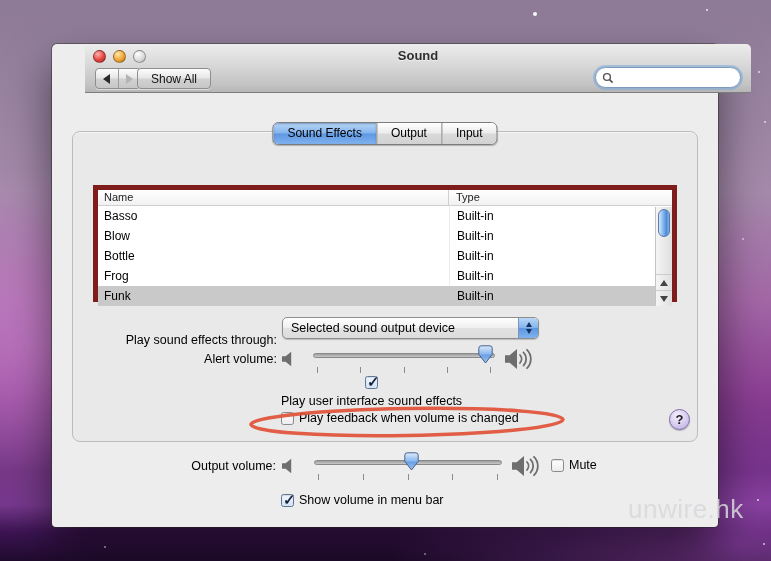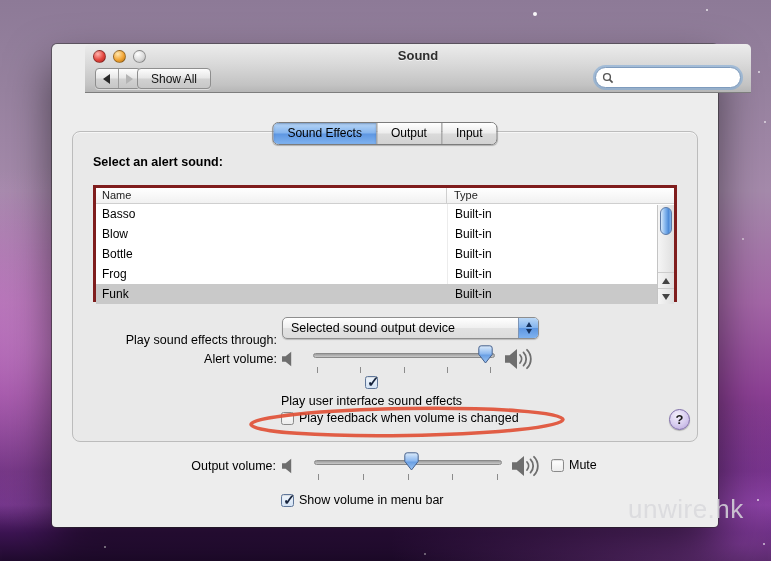--- a/index.html
+++ b/index.html
@@ -75,21 +75,21 @@
     box-shadow:inset 0 1px 2px rgba(0,40,100,.35); }
 
   
   .groupbox { position:absolute; left:20px; top:87px; width:626px; height:311px;
     background:#e9e9e9; border:1px solid #bcbcbc; border-radius:8px;
     box-shadow:inset 0 1px 0 rgba(255,255,255,.6); }
   .gb-heading { position:absolute; left:20px; top:23px; font-size:12.5px; font-weight:bold; color:#000; }
 
   
   .table { position:absolute; left:20px; top:53px; width:584px; height:117px;
-    background:#fff; border:3px solid #7f1d1d; }
+    background:#fff; border:5px solid #7f1d1d; }
   .thead { position:relative; height:16px; border-bottom:1px solid #cfcfcf;
     background:linear-gradient(180deg,#ffffff,#f1f1f1); display:flex; }
   .th { font-size:11px; color:#222; line-height:15px; }
   .th.name { padding-left:6px; width:351px; border-right:1px solid #cfcfcf; }
   .th.type { padding-left:7px; flex:1; }
   .tbody { position:relative; height:100px; }
   .colline { position:absolute; left:351px; top:0; width:1px; height:100px; background:#ececec; }
   .trow { position:relative; height:20px; display:flex; font-size:12px; color:#000; }
   .trow.on { background:#c9c9c9; }
   .td.name { padding-left:6px; width:352px; line-height:20px; }
@@ -197,21 +197,20 @@
       </div>
     </div>
 
     <div class="tabs">
       <div class="tab on">Sound Effects</div>
       <div class="tab">Output</div>
       <div class="tab">Input</div>
     </div>
 
     <div class="groupbox">
-      <div class="gb-heading">Select an alert sound:</div>
 
       <div class="table">
         <div class="thead">
           <div class="th name">Name</div>
           <div class="th type">Type</div>
         </div>
         <div class="tbody">
           <div class="colline"></div>
           <div class="trow">
             <div class="td name">Basso</div>

